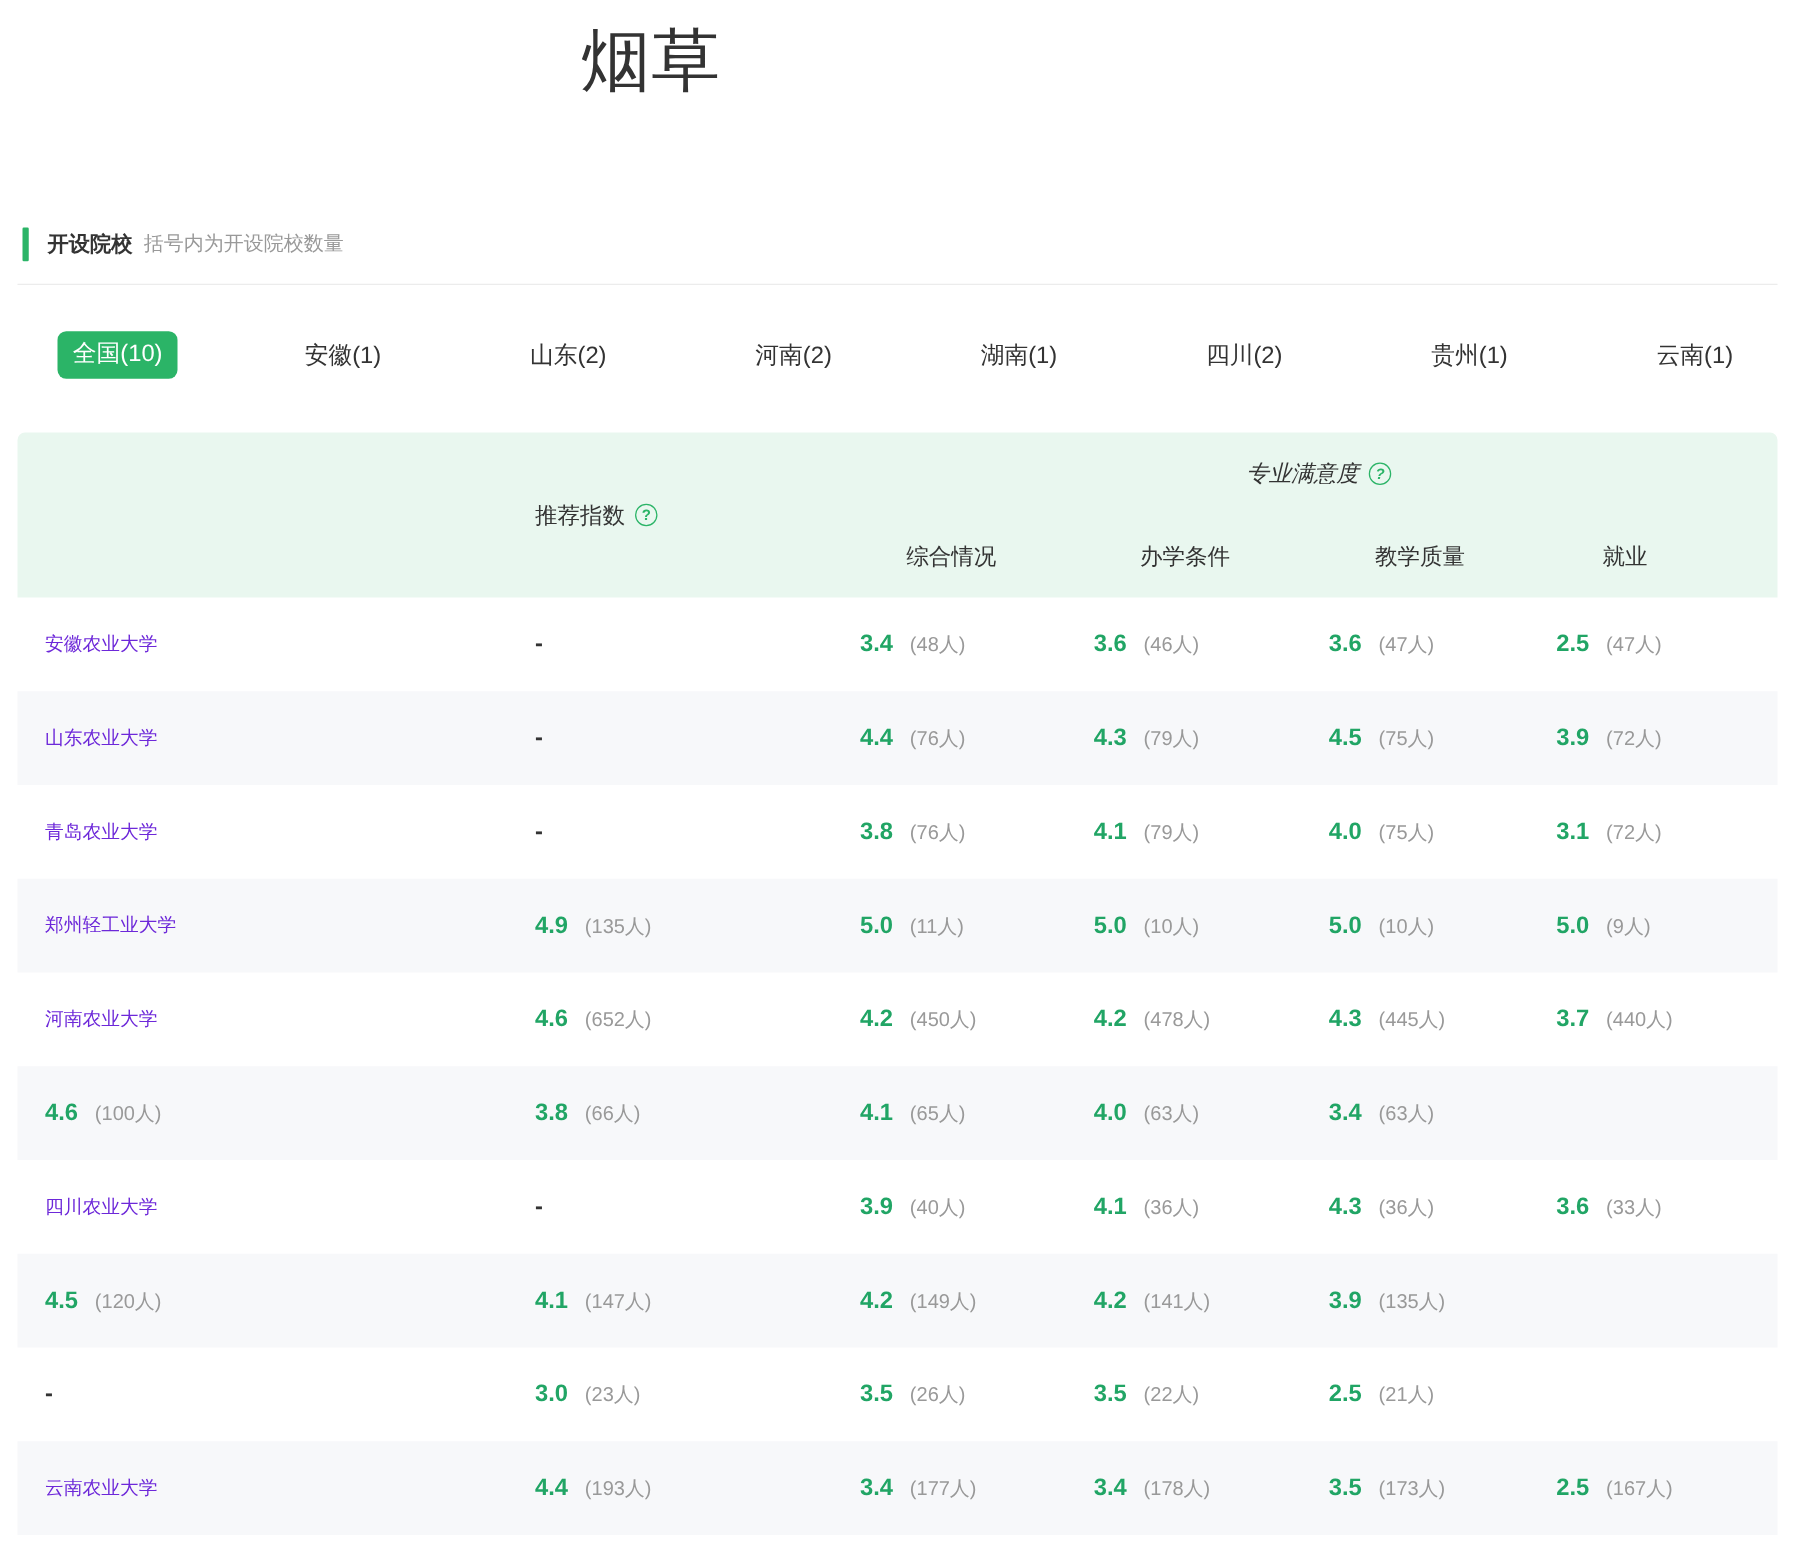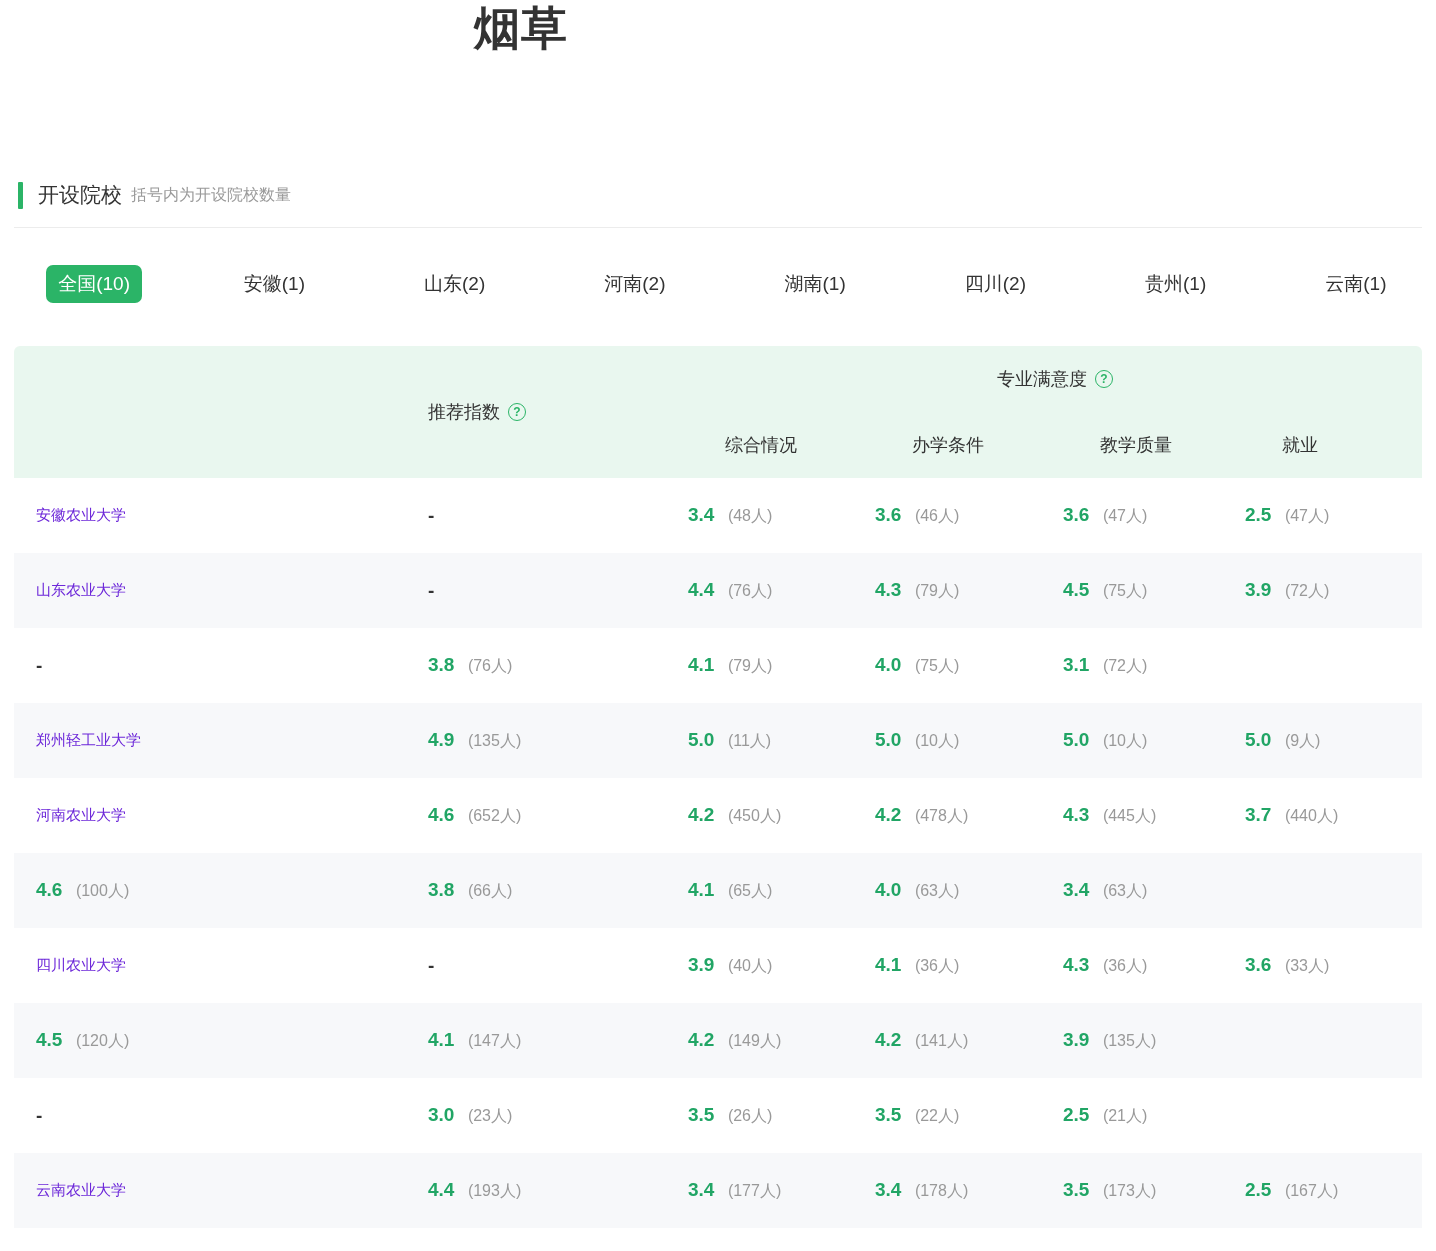--- a/index.html
+++ b/index.html
@@ -11,33 +11,33 @@
     --dark:#333333;
   }
   *{box-sizing:border-box;}
   html,body{margin:0;padding:0;}
   body{
     width:1436px;height:1251px;background:#ffffff;color:var(--dark);
     font-family:"Liberation Sans","DejaVu Sans",sans-serif;
     overflow:hidden;
   }
   .page-title{
-    margin:0;width:1042px;height:78px;
-    text-align:center;font-size:46px;font-weight:700;color:#333;line-height:1.25;
+    margin:0;width:1042px;padding-top:14px;height:78px;
+    text-align:center;font-size:55px;font-weight:400;color:#333;line-height:1.25;
     letter-spacing:1px;
   }
   .section-header{
     margin-top:102px;margin-left:18px;height:30px;
     display:flex;align-items:center;
   }
   .accent-bar{
     width:5px;height:27px;background:var(--accent);border-radius:1px;
     margin-right:15px;flex:0 0 auto;
   }
-  .section-title{font-size:21px;font-weight:400;color:#333;}
+  .section-title{font-size:17px;font-weight:700;color:#333;}
   .section-subtitle{font-size:16px;color:var(--muted);margin-left:9px;}
   .divider{margin:17px 14px 0 14px;height:0;border-top:1px solid #ececec;}
   .tabs{
     margin:32px 0 0 14px;height:48px;display:flex;align-items:center;gap:20px;
   }
   .tab{
     width:171px;text-align:center;font-size:19px;color:#333;cursor:pointer;
     display:flex;justify-content:center;align-items:center;
   }
   .pill{
@@ -52,21 +52,21 @@
   .th-school{
     position:absolute;left:22px;top:0;height:100%;
     display:flex;align-items:center;
   }
   .th-recommend{
     position:absolute;left:414px;top:0;height:100%;
     display:flex;align-items:center;
   }
   .th-satisfaction{
     position:absolute;left:674px;right:0;top:0;height:66px;
-    display:flex;align-items:center;justify-content:center;
+    display:flex;align-items:center;justify-content:center;font-style:italic;
   }
   .th-subrow{
     position:absolute;left:674px;right:0;bottom:0;height:66px;
     display:grid;grid-template-columns:187px 188px 182px 1fr;align-items:center;margin-left:37px;
   }
   .qicon{
     display:inline-flex;align-items:center;justify-content:center;
     width:18px;height:18px;border:1.5px solid var(--accent);border-radius:50%;
     color:var(--accent);font-size:12px;font-weight:700;margin-left:8px;
     cursor:pointer;flex:0 0 auto;
@@ -181,20 +181,21 @@
       <span class="score">4.5</span>
       <span class="count">(75人)</span>
     </div>
     <div class="sat-cell">
       <span class="score">3.9</span>
       <span class="count">(72人)</span>
     </div>
   </div>
 
   <div class="trow">
+    <div class="school-name">青岛农业大学</div>
     <div>
       <span class="score empty">-</span>
       <span class="count"></span>
     </div>
     <div class="sat-cell">
       <span class="score">3.8</span>
       <span class="count">(76人)</span>
     </div>
     <div class="sat-cell">
       <span class="score">4.1</span>

